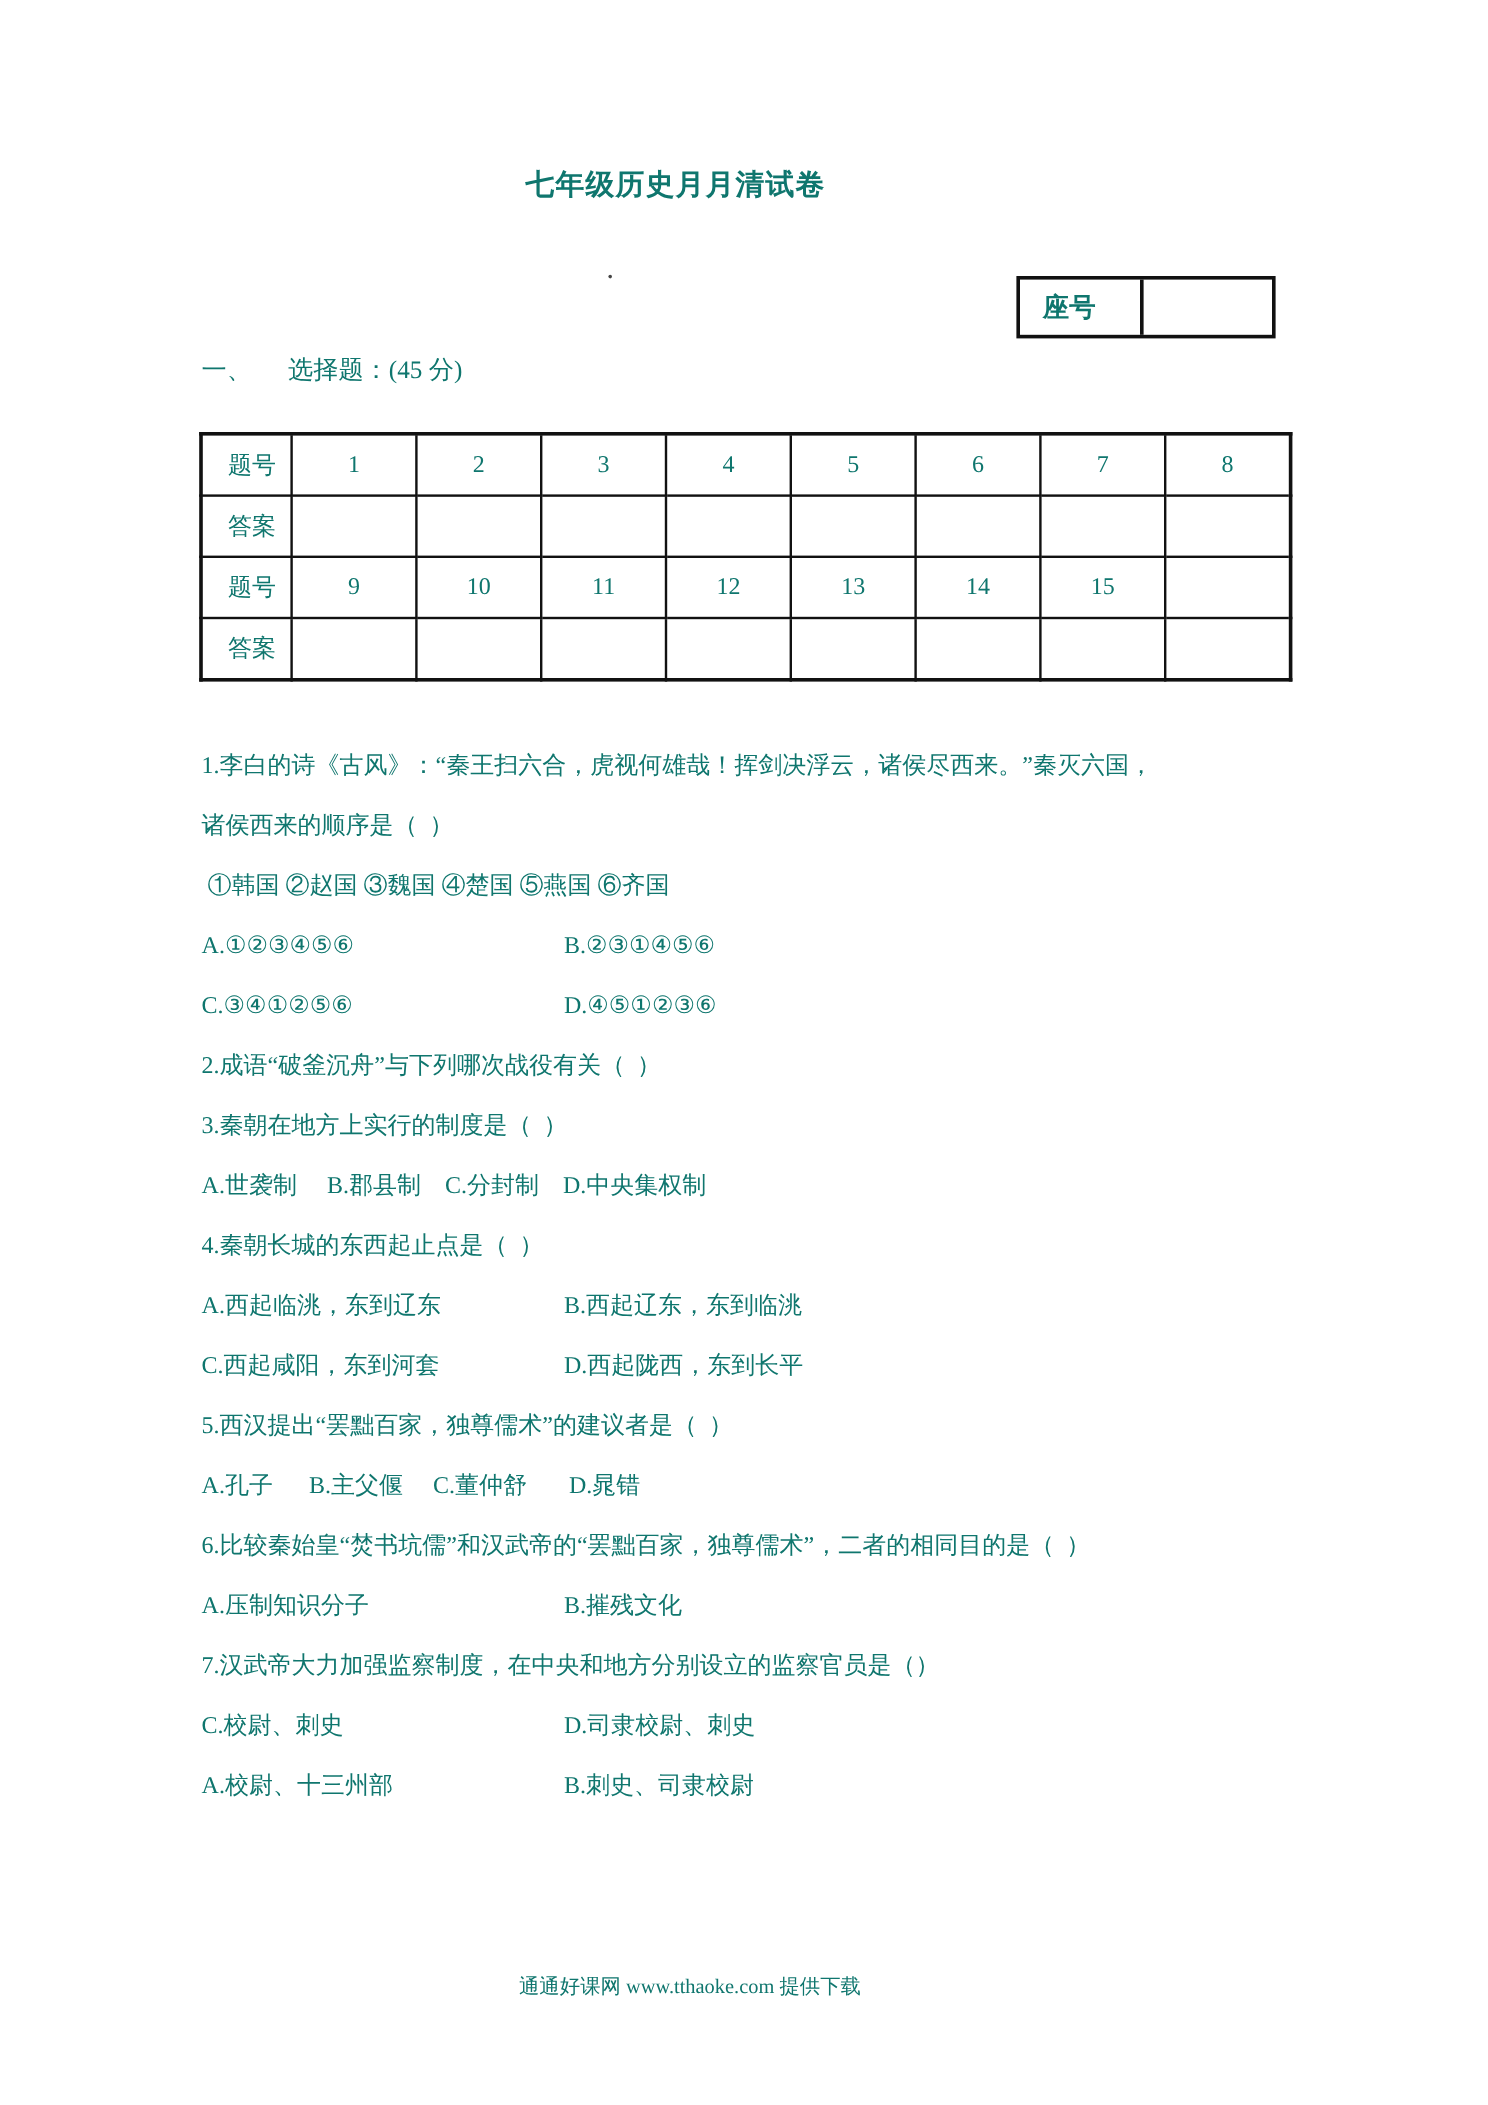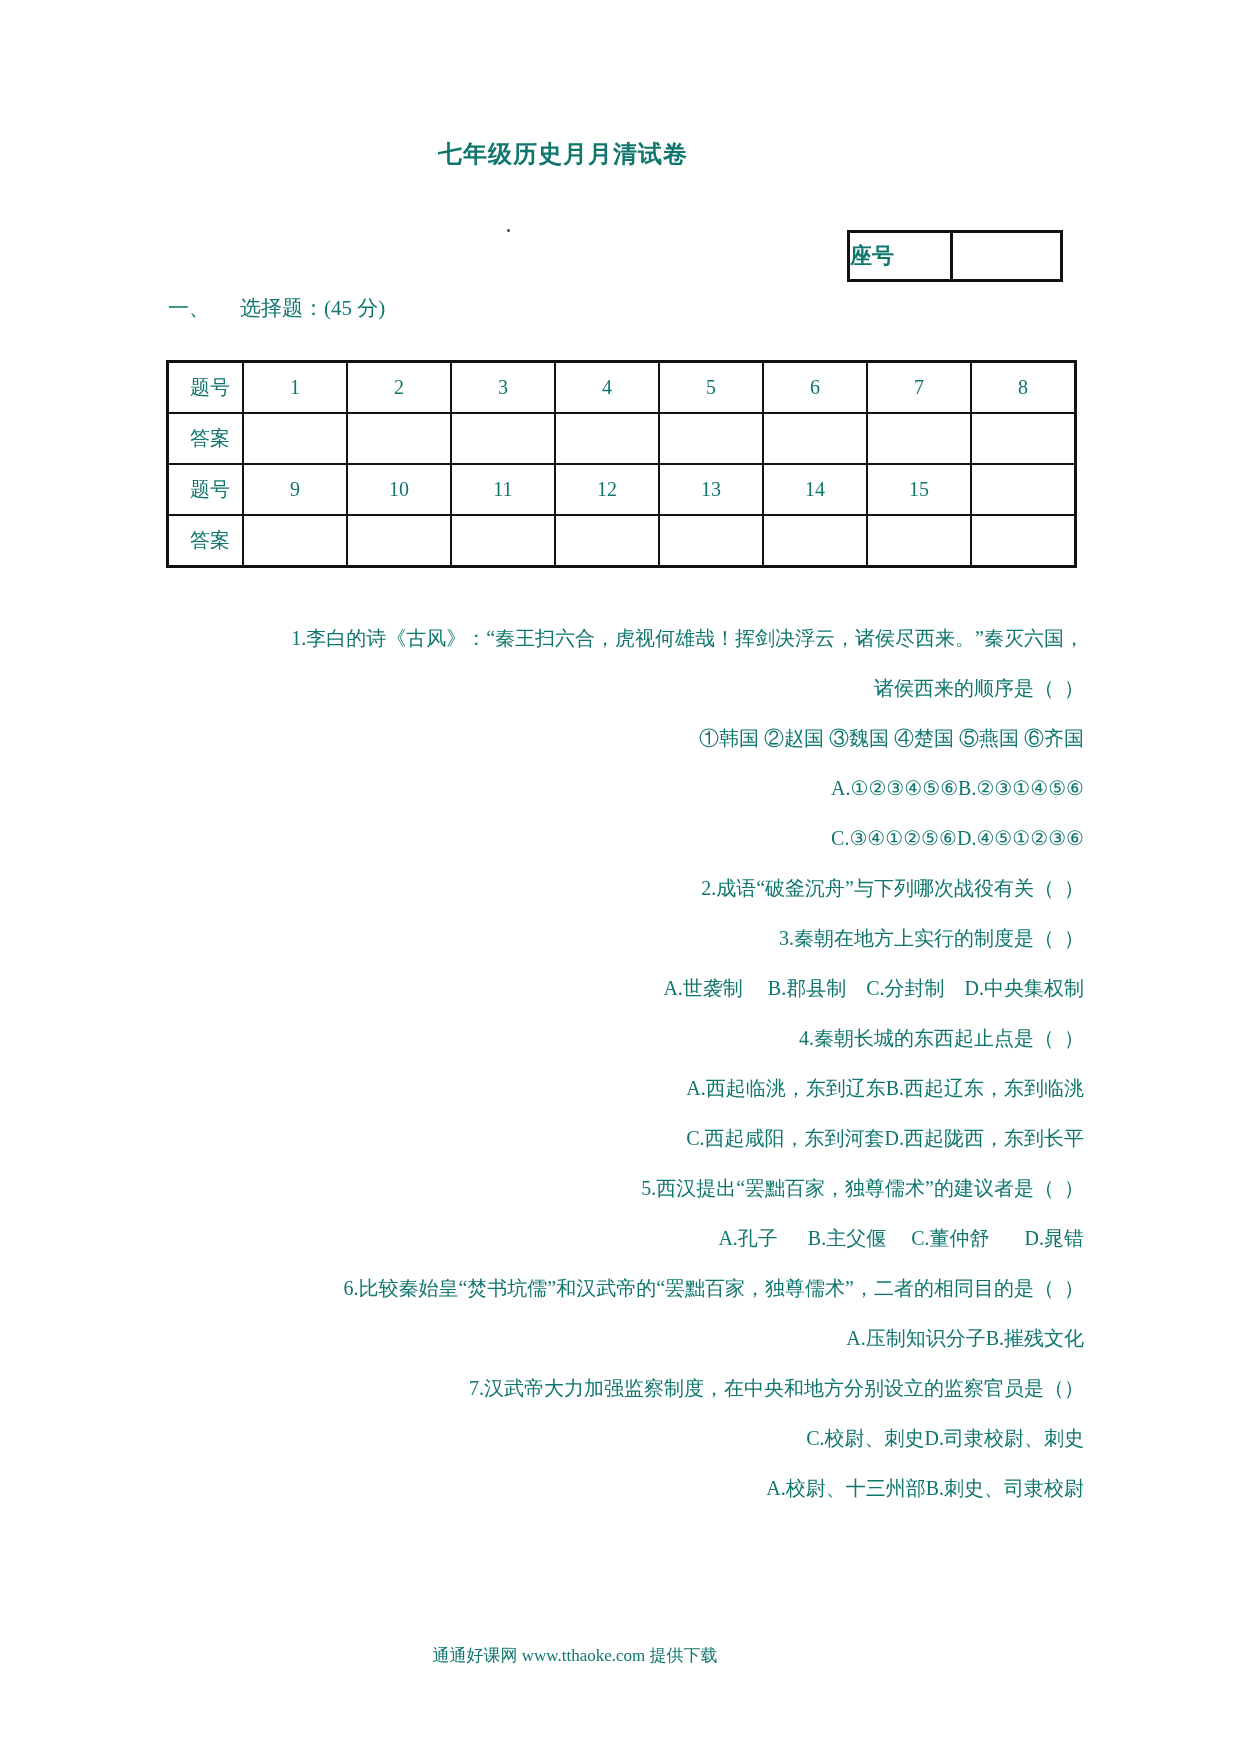--- a/index.html
+++ b/index.html
@@ -21,21 +21,21 @@
     width:3px; height:3px; background:#444; border-radius:50%;
   }
   .seat-box {
     position:absolute; left:847px; top:230px;
     width:216px; height:52px; box-sizing:border-box;
     border:3px solid #111; display:flex;
   }
   .seat-label-cell {
     width:103px; box-sizing:border-box;
     border-right:3px solid #111;
-    display:flex; align-items:center; padding-left:0;
+    display:flex; align-items:center; padding-left:19px;
     font-size:22px; font-weight:700;
   }
   .seat-value-cell { flex:1; }
   .section-heading {
     position:absolute; left:168px; top:294px;
     font-size:21px; font-weight:400;
   }
   .heading-num { display:inline-block; margin-right:30px; }
   .answer-table {
     position:absolute; left:166px; top:360px;
@@ -47,21 +47,21 @@
     height:49px;
     font-size:20px;
     text-align:center;
     padding:0;
   }
   .answer-table td.label {
     width:64px; text-align:center; padding-left:9px;
   }
   .answer-table td.num { width:102px; }
   .questions {
-    position:absolute; left:168px; top:613px; width:916px;text-align:right;
+    position:absolute; left:168px; top:613px; width:916px;
   }
   .q-line {
     height:50px; line-height:50px;
     font-size:20px;
     white-space:pre-wrap;
   }
   .opt-col { display:inline-block; min-width:302px; }
   .page-footer {
     position:absolute; top:1644px; left:0; width:1240px;
     text-align:center; transform:translateX(-45px);

